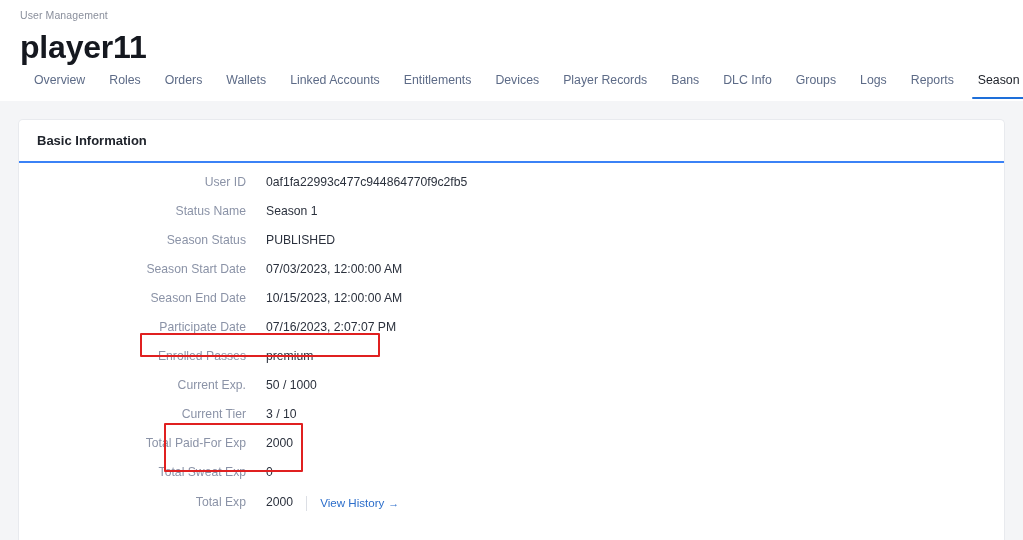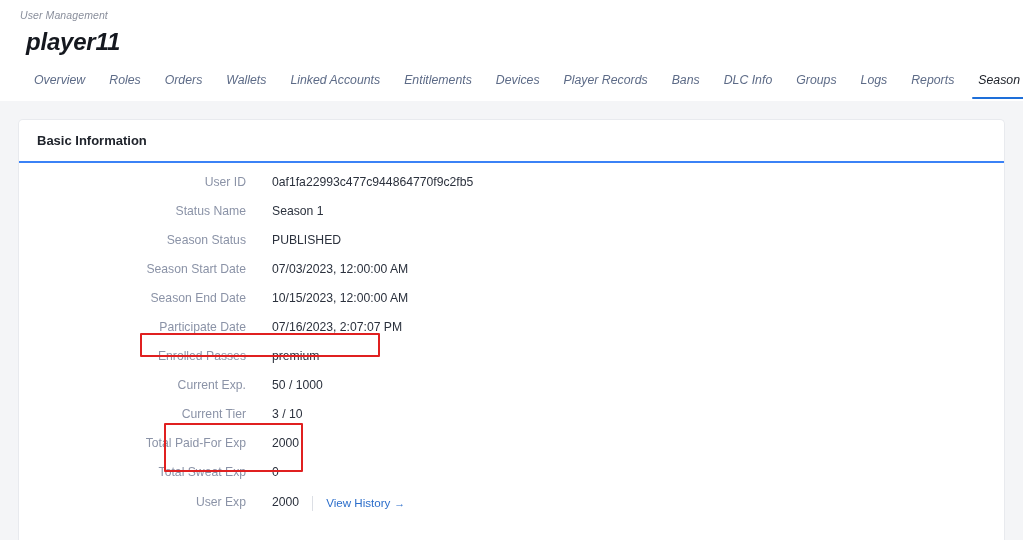--- a/index.html
+++ b/index.html
@@ -15,36 +15,35 @@
     overflow: hidden;
     position: relative;
   }
 
   
   .header {
     background: #ffffff;
     height: 101px;
     padding: 0;
     position: relative;
-    font-style: italic;
   }
   .breadcrumb {
     position: absolute;
     left: 20px;
     top: 9px;
     font-size: 10.5px;
     color: #8a8f9c;
     letter-spacing: .1px;
     white-space: nowrap;
   }
   .page-title {
     position: absolute;
-    left: 26px;
+    left: 20px;
     top: 28px;
-    font-size: 24px;
+    font-size: 32px;
     font-weight: bold;
     color: #15181f;
     letter-spacing: -.2px;
     margin: 0;
     line-height: 1.2;
   }
 
   
   .tabbar {
     position: absolute;
@@ -109,21 +108,20 @@
   .card-body {
     padding-top: 12px;
     position: relative;
   }
 
   
   .row {
     display: flex;
     align-items: baseline;
     height: 29px;
-    gap: 6px;
   }
   .row .label {
     width: 227px;
     text-align: right;
     font-size: 12.2px;
     color: #8b93a7;
     padding-right: 0;
     white-space: nowrap;
   }
   .row .value {
@@ -264,21 +262,21 @@
             <span class="num">2000</span>
           </div>
         </div>
         <div class="row">
           <div class="label">Total Sweat Exp</div>
           <div class="value">
             <span class="num">0</span>
           </div>
         </div>
         <div class="row">
-          <div class="label">User Exp</div>
+          <div class="label">Total Exp</div>
           <div class="value">
             <span class="num">2000</span>
             <span class="divider-v"></span>
             <a class="link"><span>View History</span><span class="arrow">→</span></a>
           </div>
         </div>
       </div>
     <div class="redbox" id="redbox-season-end"></div>
     <div class="redbox" id="redbox-current-stats"></div>
   </div>

